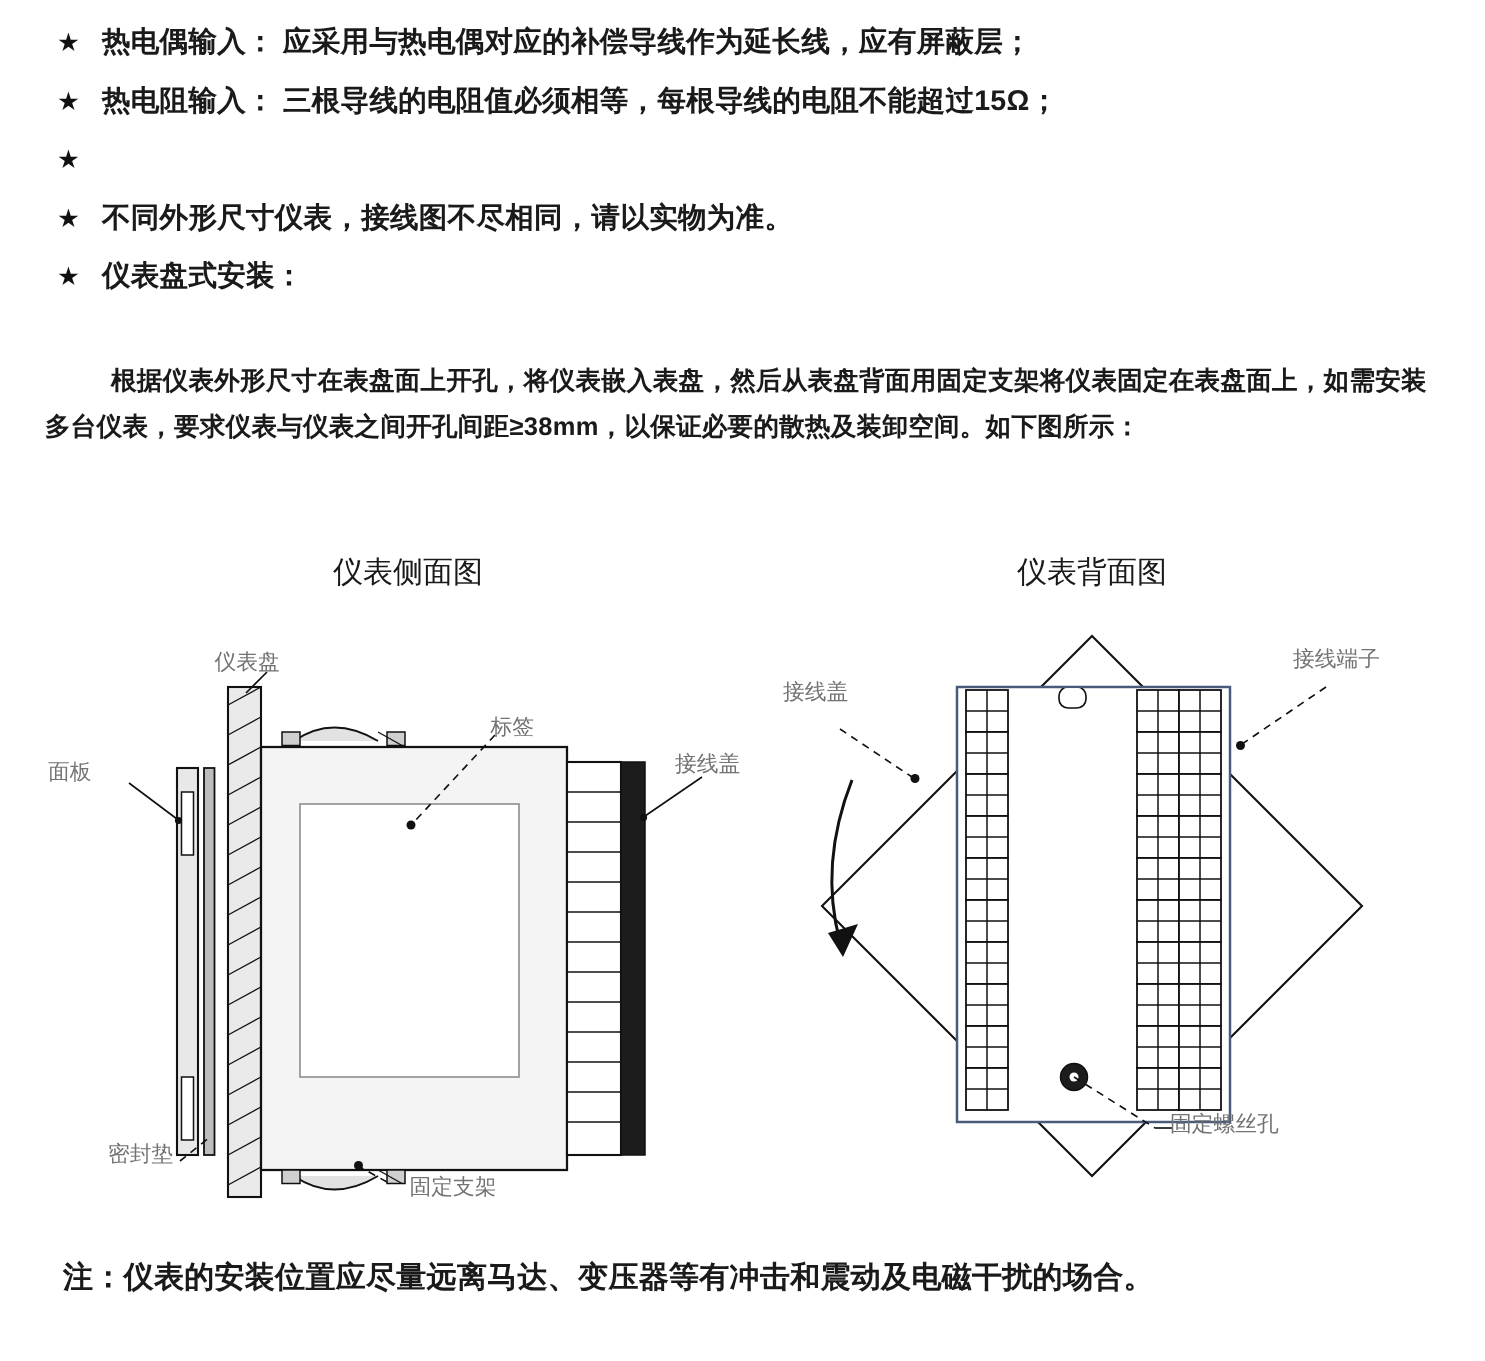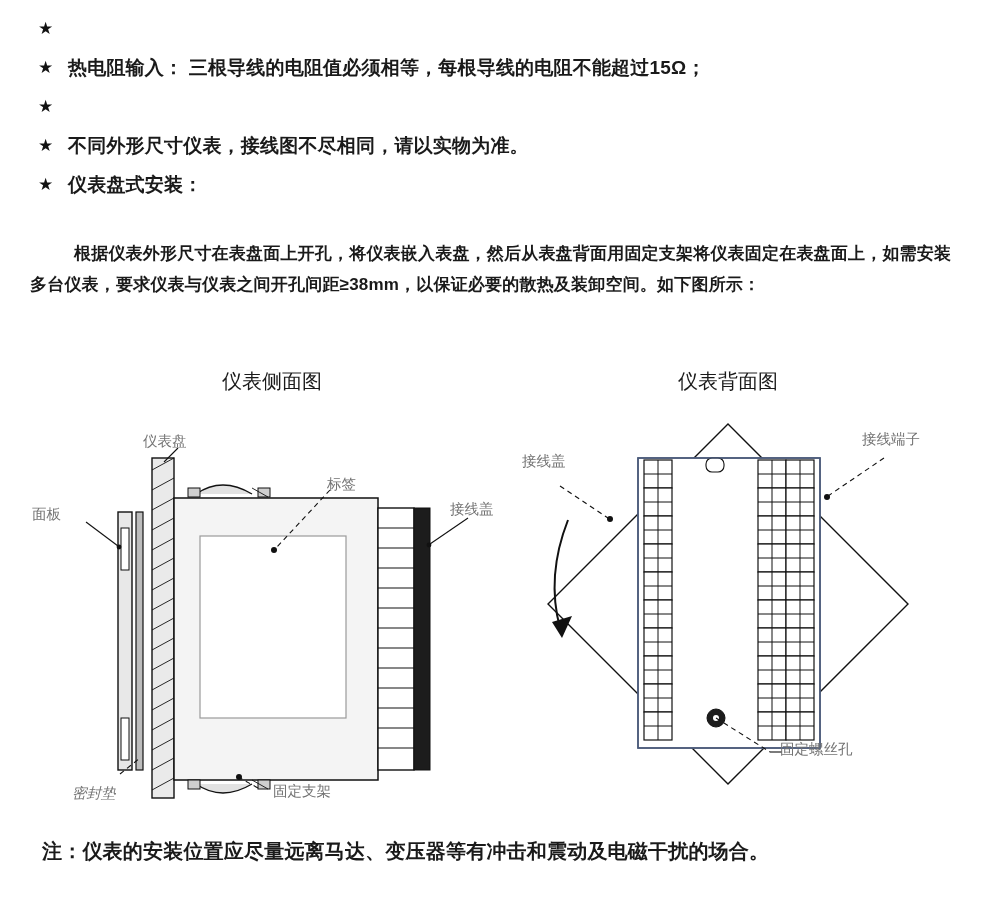--- a/index.html
+++ b/index.html
@@ -103,20 +103,21 @@
   }
 </style>
 </head>
 <body>
 
 <div class="page">
 
   <div class="bullets">
     <div class="bullet-row">
       <div class="bullet-star">★</div>
+      <div class="bullet-text">热电偶输入： 应采用与热电偶对应的补偿导线作为延长线，应有屏蔽层；</div>
     </div>
     <div class="bullet-row">
       <div class="bullet-star">★</div>
       <div class="bullet-text">热电阻输入： 三根导线的电阻值必须相等，每根导线的电阻不能超过15Ω；</div>
     </div>
     <div class="bullet-row">
       <div class="bullet-star">★</div>
     </div>
     <div class="bullet-row">
       <div class="bullet-star">★</div>
@@ -343,21 +344,21 @@
           <line x1="716" y1="318" x2="770" y2="352" stroke-dasharray="5,4"></line>
           <line x1="770" y1="352" x2="782" y2="352"></line>
         </g>
       </g>
     </svg>
 
     <div class="lbl" style="left:143px; top:32px;">仪表盘</div>
     <div class="lbl" style="left:32px; top:105px;">面板</div>
     <div class="lbl" style="left:327px; top:75px;">标签</div>
     <div class="lbl" style="left:450px; top:100px;">接线盖</div>
-    <div class="lbl" style="left:72px; top:384px;font-style:italic;">密封垫</div>
+    <div class="lbl" style="left:72px; top:360px;">密封垫</div>
     <div class="lbl" style="left:273px; top:382px;">固定支架</div>
 
     <div class="lbl" style="left:522px; top:52px;">接线盖</div>
     <div class="lbl" style="left:862px; top:30px;">接线端子</div>
     <div class="lbl" style="left:780px; top:340px;">固定螺丝孔</div>
   </div>
 
   <div class="note">注：仪表的安装位置应尽量远离马达、变压器等有冲击和震动及电磁干扰的场合。</div>
 
 </div>

